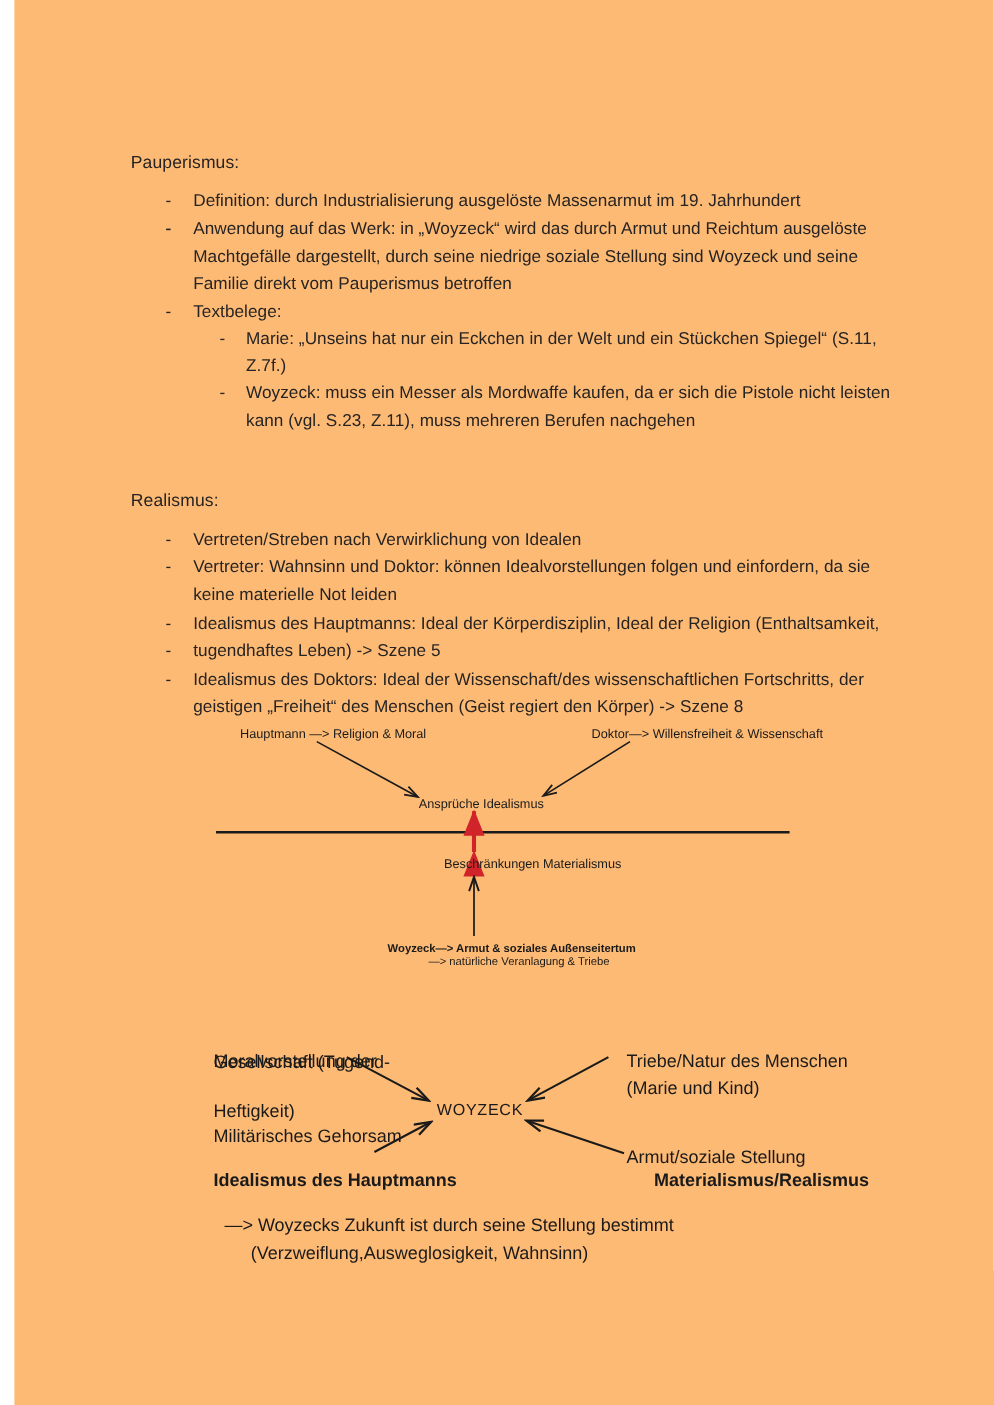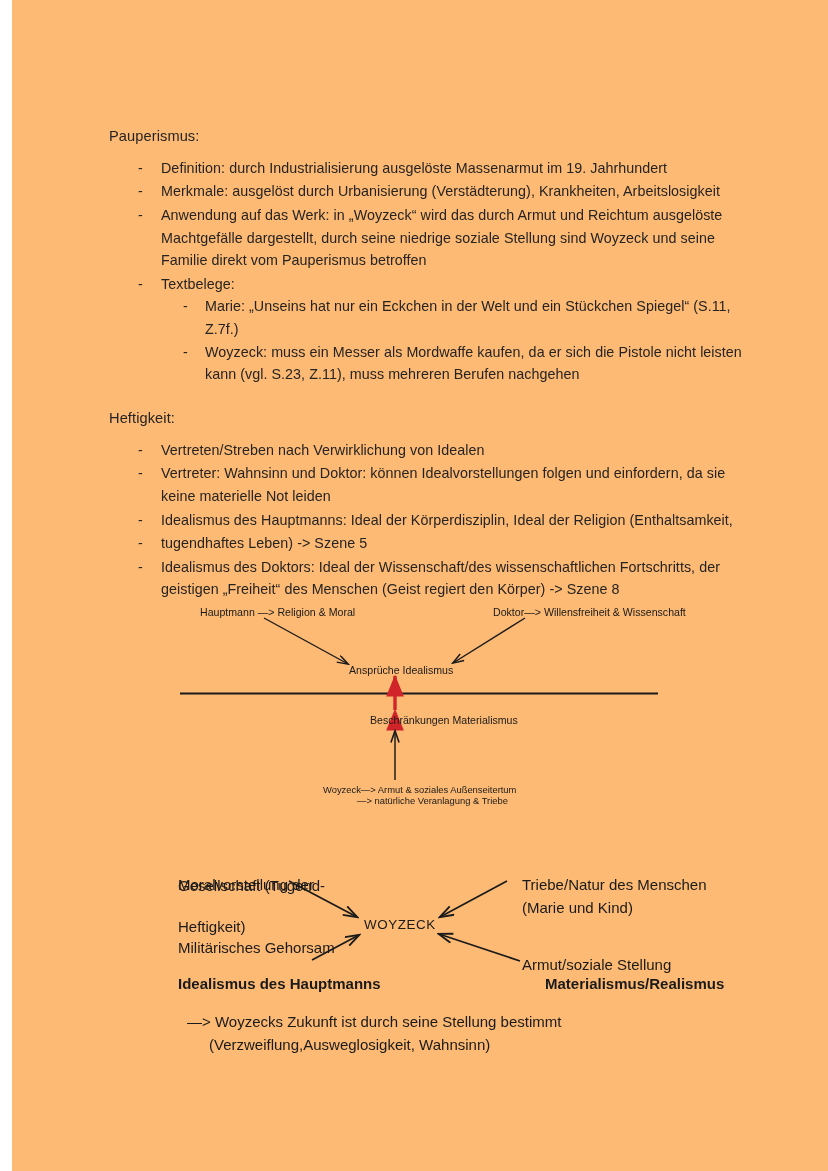--- a/index.html
+++ b/index.html
@@ -97,21 +97,20 @@
 
   <div class="section" style="top:126px;">
     <div class="heading">Pauperismus:</div>
     <ul class="bullets">
       <li>
         <span class="dash">-</span>
         <span>Definition: durch Industrialisierung ausgelöste Massenarmut im 19. Jahrhundert</span>
       </li>
       <li>
         <span class="dash">-</span>
-        <span>Merkmale: ausgelöst durch Urbanisierung (Verstädterung), Krankheiten, Arbeitslosigkeit</span>
       </li>
       <li>
         <span class="dash">-</span>
         <span>Anwendung auf das Werk: in „Woyzeck“ wird das durch Armut und Reichtum ausgelöste Machtgefälle dargestellt, durch seine niedrige soziale Stellung sind Woyzeck und seine Familie direkt vom Pauperismus betroffen</span>
       </li>
       <li>
         <span class="dash">-</span>
         <span>Textbelege:</span>
         <ul class="sub">
           <li>
@@ -121,21 +120,21 @@
           <li>
             <span class="dash">-</span>
             <span>Woyzeck: muss ein Messer als Mordwaffe kaufen, da er sich die Pistole nicht leisten kann (vgl. S.23, Z.11), muss mehreren Berufen nachgehen</span>
           </li>
         </ul>
       </li>
     </ul>
   </div>
 
   <div class="section" style="top:408px;">
-    <div class="heading">Heftigkeit:</div>
+    <div class="heading">Realismus:</div>
     <ul class="bullets">
       <li>
         <span class="dash">-</span>
         <span>Vertreten/Streben nach Verwirklichung von Idealen</span>
       </li>
       <li>
         <span class="dash">-</span>
         <span>Vertreter: Wahnsinn und Doktor: können Idealvorstellungen folgen und einfordern, da sie keine materielle Not leiden</span>
       </li>
       <li>
@@ -177,21 +176,21 @@
     </svg>
 
     <div class="dlabel md" style="left:188px; top:606px;">Hauptmann —&gt; Religion &amp; Moral</div>
 
     <div class="dlabel md" style="left:481px; top:606px;">Doktor—&gt; Willensfreiheit &amp; Wissenschaft</div>
 
     <div class="dlabel md" style="left:337px; top:664px;">Ansprüche Idealismus</div>
 
     <div class="dlabel md" style="left:318px; top:714px;padding-left:40px;">Beschränkungen Materialismus</div>
 
-    <div class="dlabel sm" style="left:311px; top:784px;">Woyzeck—&gt; Armut &amp; soziales Außenseitertum</div>
+    <div class="dlabel sm" style="left:311px; top:784px;font-weight:bold;">Woyzeck—&gt; Armut &amp; soziales Außenseitertum</div>
 
     <div class="dlabel sm" style="left:345px; top:795px;">—&gt; natürliche Veranlagung &amp; Triebe</div>
   </div>
 
   <div class="diagram" style="top:0;height:1171px;">
 
     <svg width="828" height="1171">
 
       <line x1="277" y1="881" x2="345" y2="917" stroke="#1a1a1a" stroke-width="1.7" marker-end="url(#ah)"></line>
 

